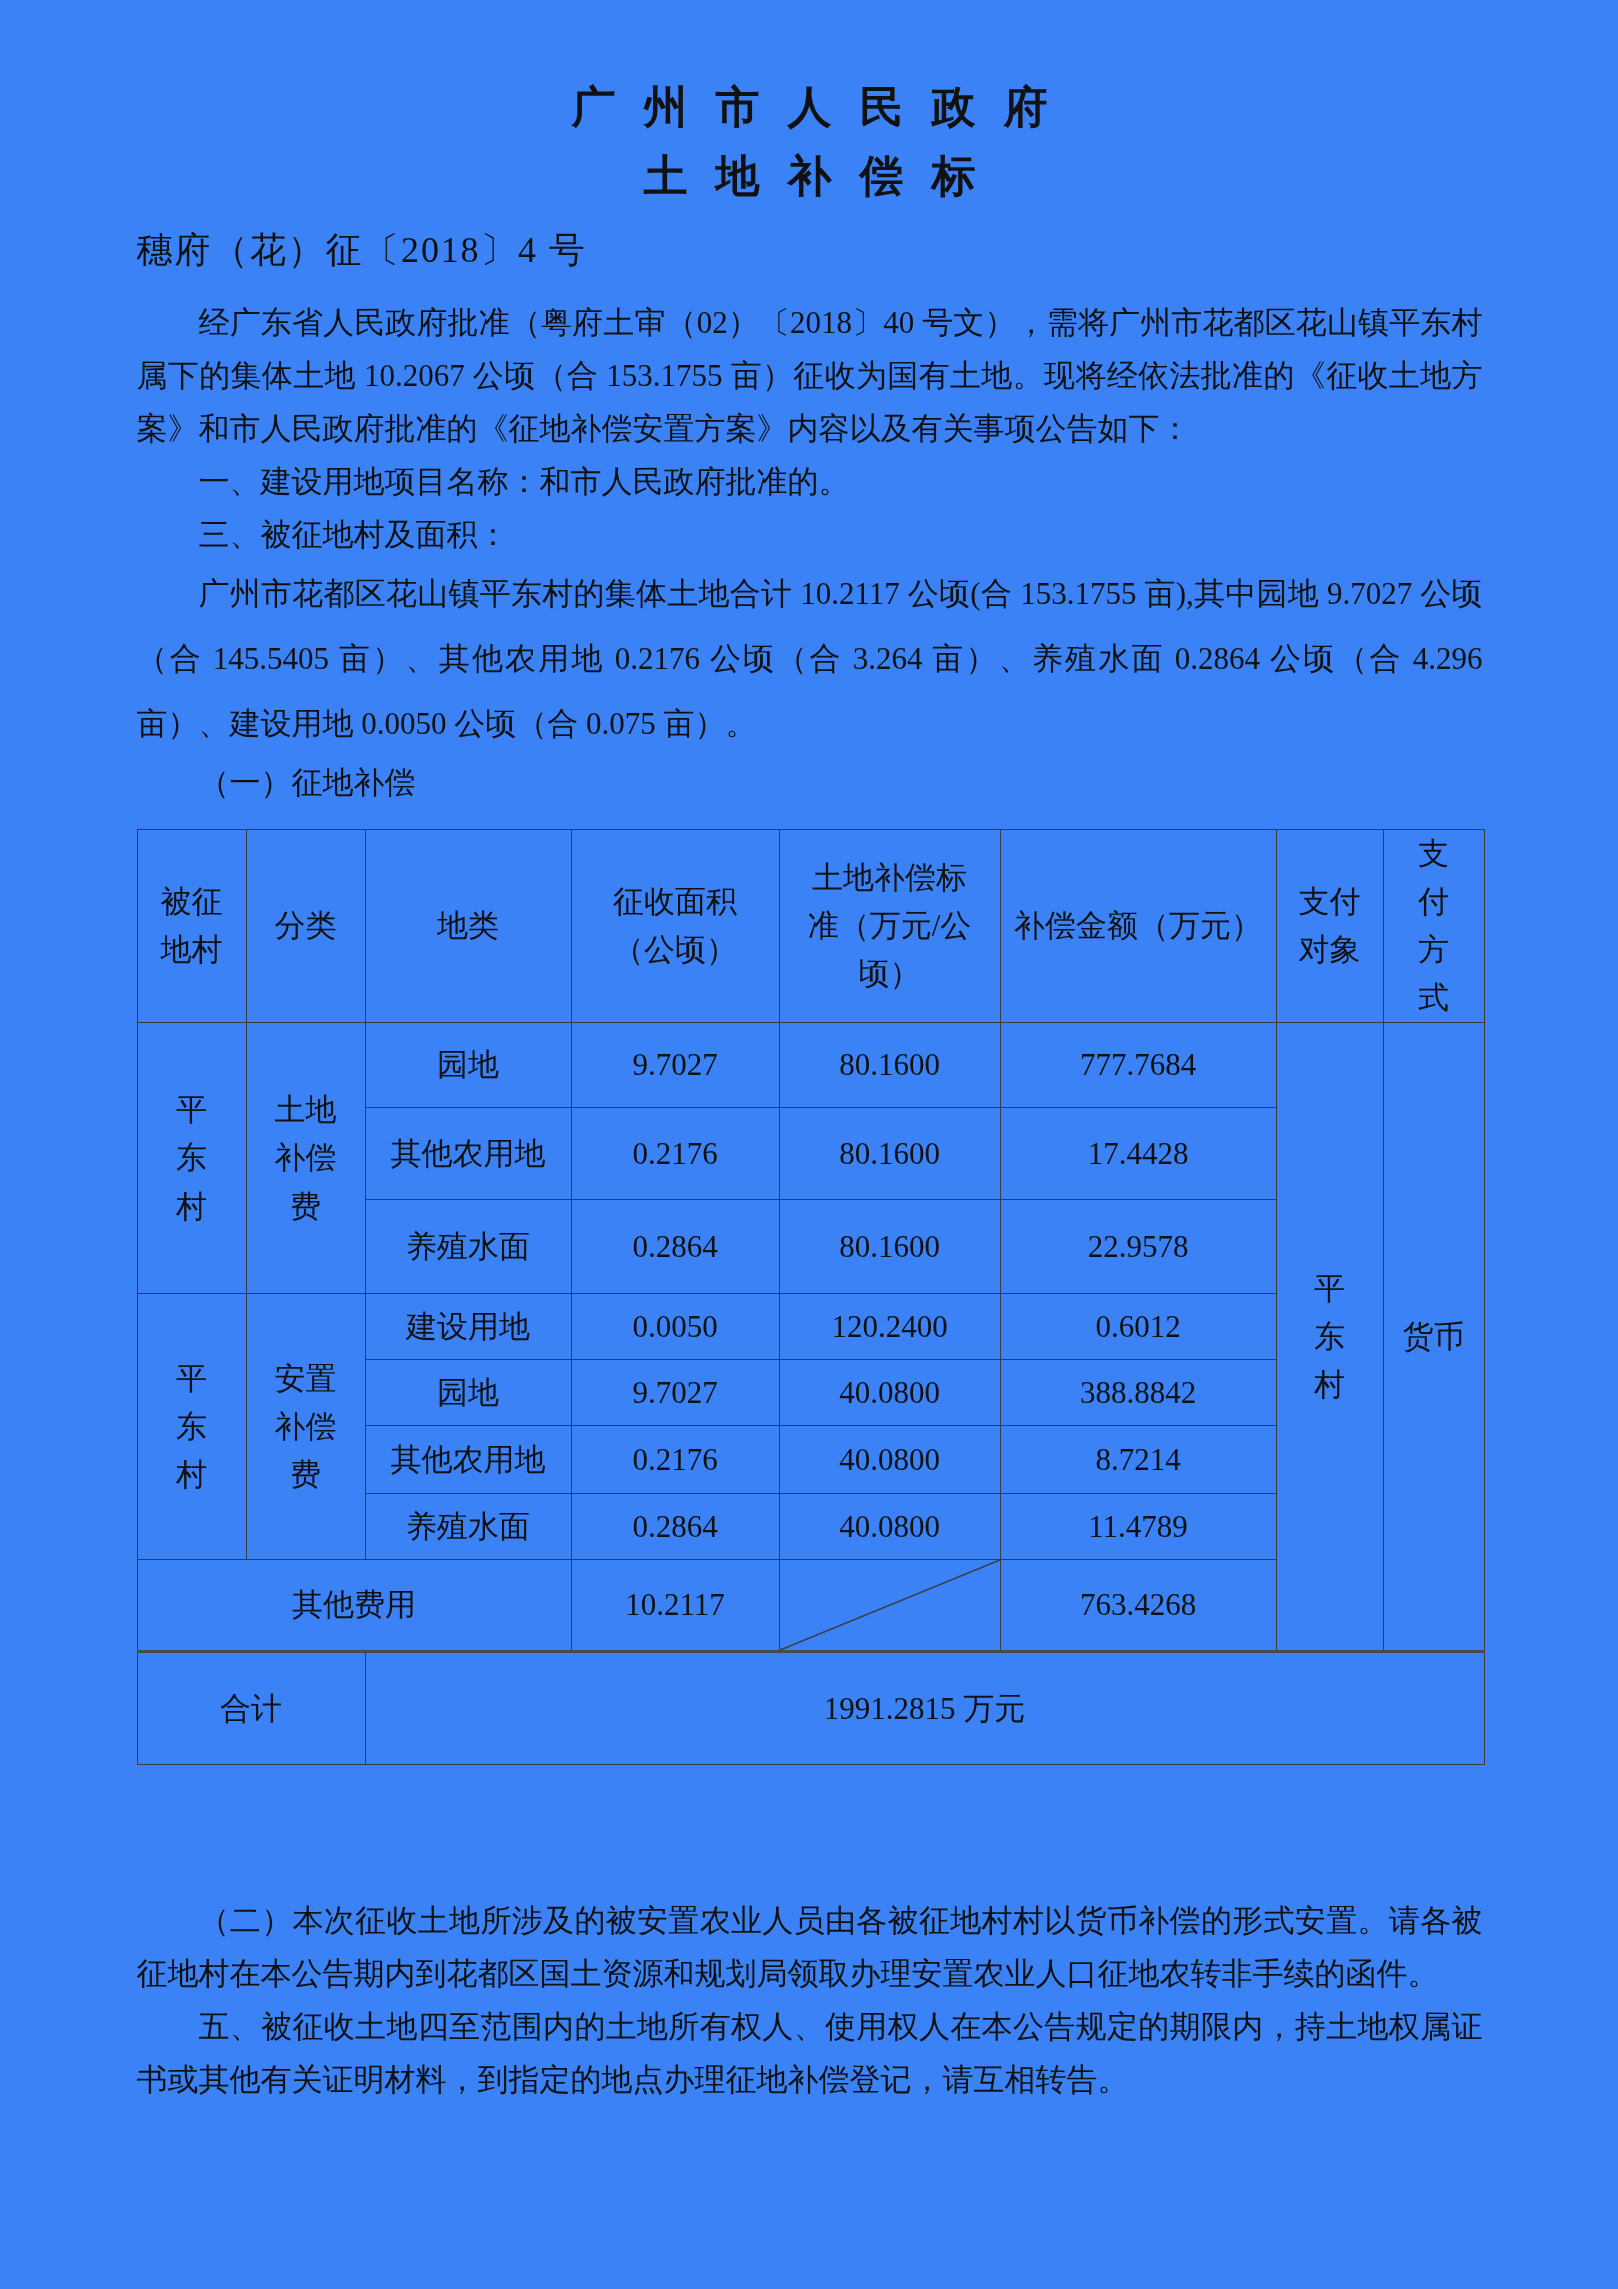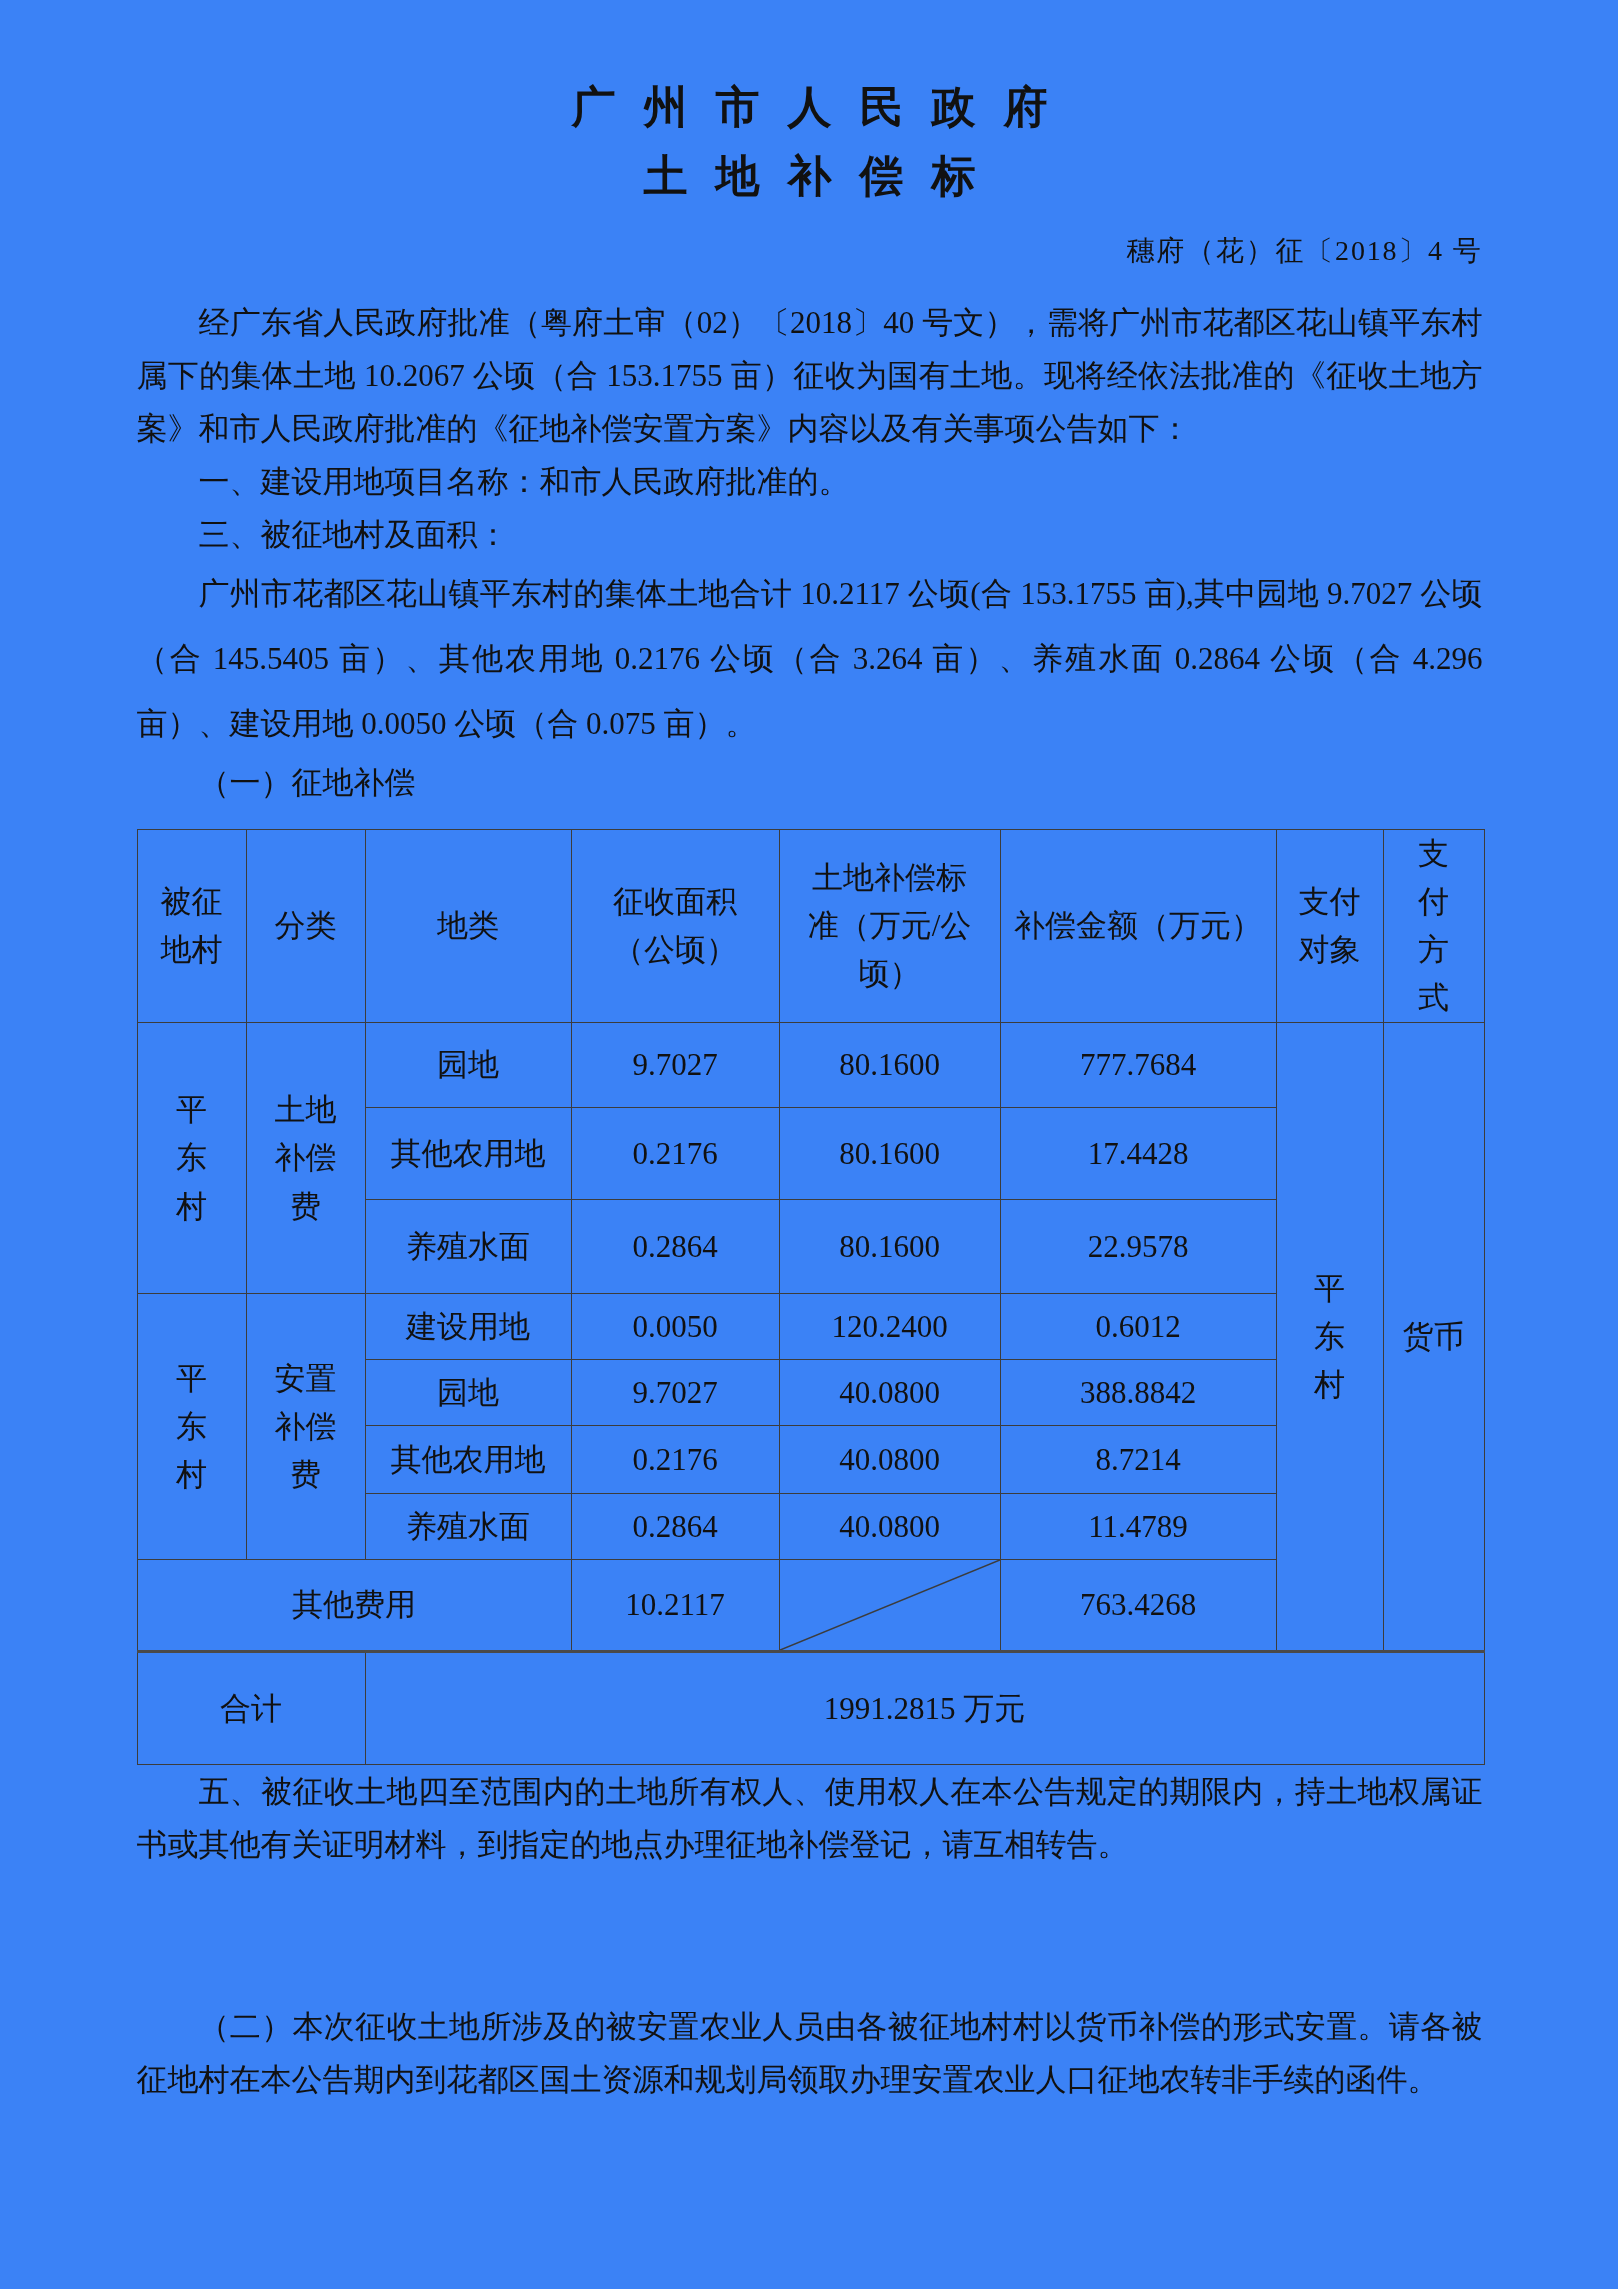--- a/index.html
+++ b/index.html
@@ -8,21 +8,21 @@
     font-family:"Liberation Serif","DejaVu Serif",serif;color:#111;
     overflow:hidden;position:relative;
   }
   .doc{width:1346px;margin:0 auto;padding-top:81px;}
   .title{
     text-align:center;font-weight:bold;font-size:44px;line-height:54px;
     letter-spacing:28px;text-indent:28px;margin:0;
   }
   .title2{margin-top:14.8px;}
   .docnum{
-    text-align:right;font-size:28px;line-height:35px;margin-top:29.5px;
+    text-align:left;font-size:36px;line-height:35px;margin-top:29.5px;
     letter-spacing:1.8px;
   }
   .para{
     font-size:31px;line-height:53px;text-align:justify;
     text-indent:2em;margin:0;
   }
   .para.first{margin-top:28px;}
   .para.wide{line-height:65px;}
   .para.gap-top{margin-top:7.4px;}
   .ctable{
@@ -167,18 +167,18 @@
           <td>763.4268</td>
         </tr>
 
         <tr class="r-total">
           <td colspan="2">合计</td>
           <td colspan="6">1991.2815 万元</td>
         </tr>
       </tbody>
     </table>
 
+    <p class="para after-table">（二）本次征收土地所涉及的被安置农业人员由各被征地村村以货币补偿的形式安置。请各被征地村在本公告期内到花都区国土资源和规划局领取办理安置农业人口征地农转非手续的函件。</p>
     <p class="para">五、被征收土地四至范围内的土地所有权人、使用权人在本公告规定的期限内，持土地权属证书或其他有关证明材料，到指定的地点办理征地补偿登记，请互相转告。</p>
-    <p class="para after-table">（二）本次征收土地所涉及的被安置农业人员由各被征地村村以货币补偿的形式安置。请各被征地村在本公告期内到花都区国土资源和规划局领取办理安置农业人口征地农转非手续的函件。</p>
 
   </div>
 </div>
 
 
 </body></html>

